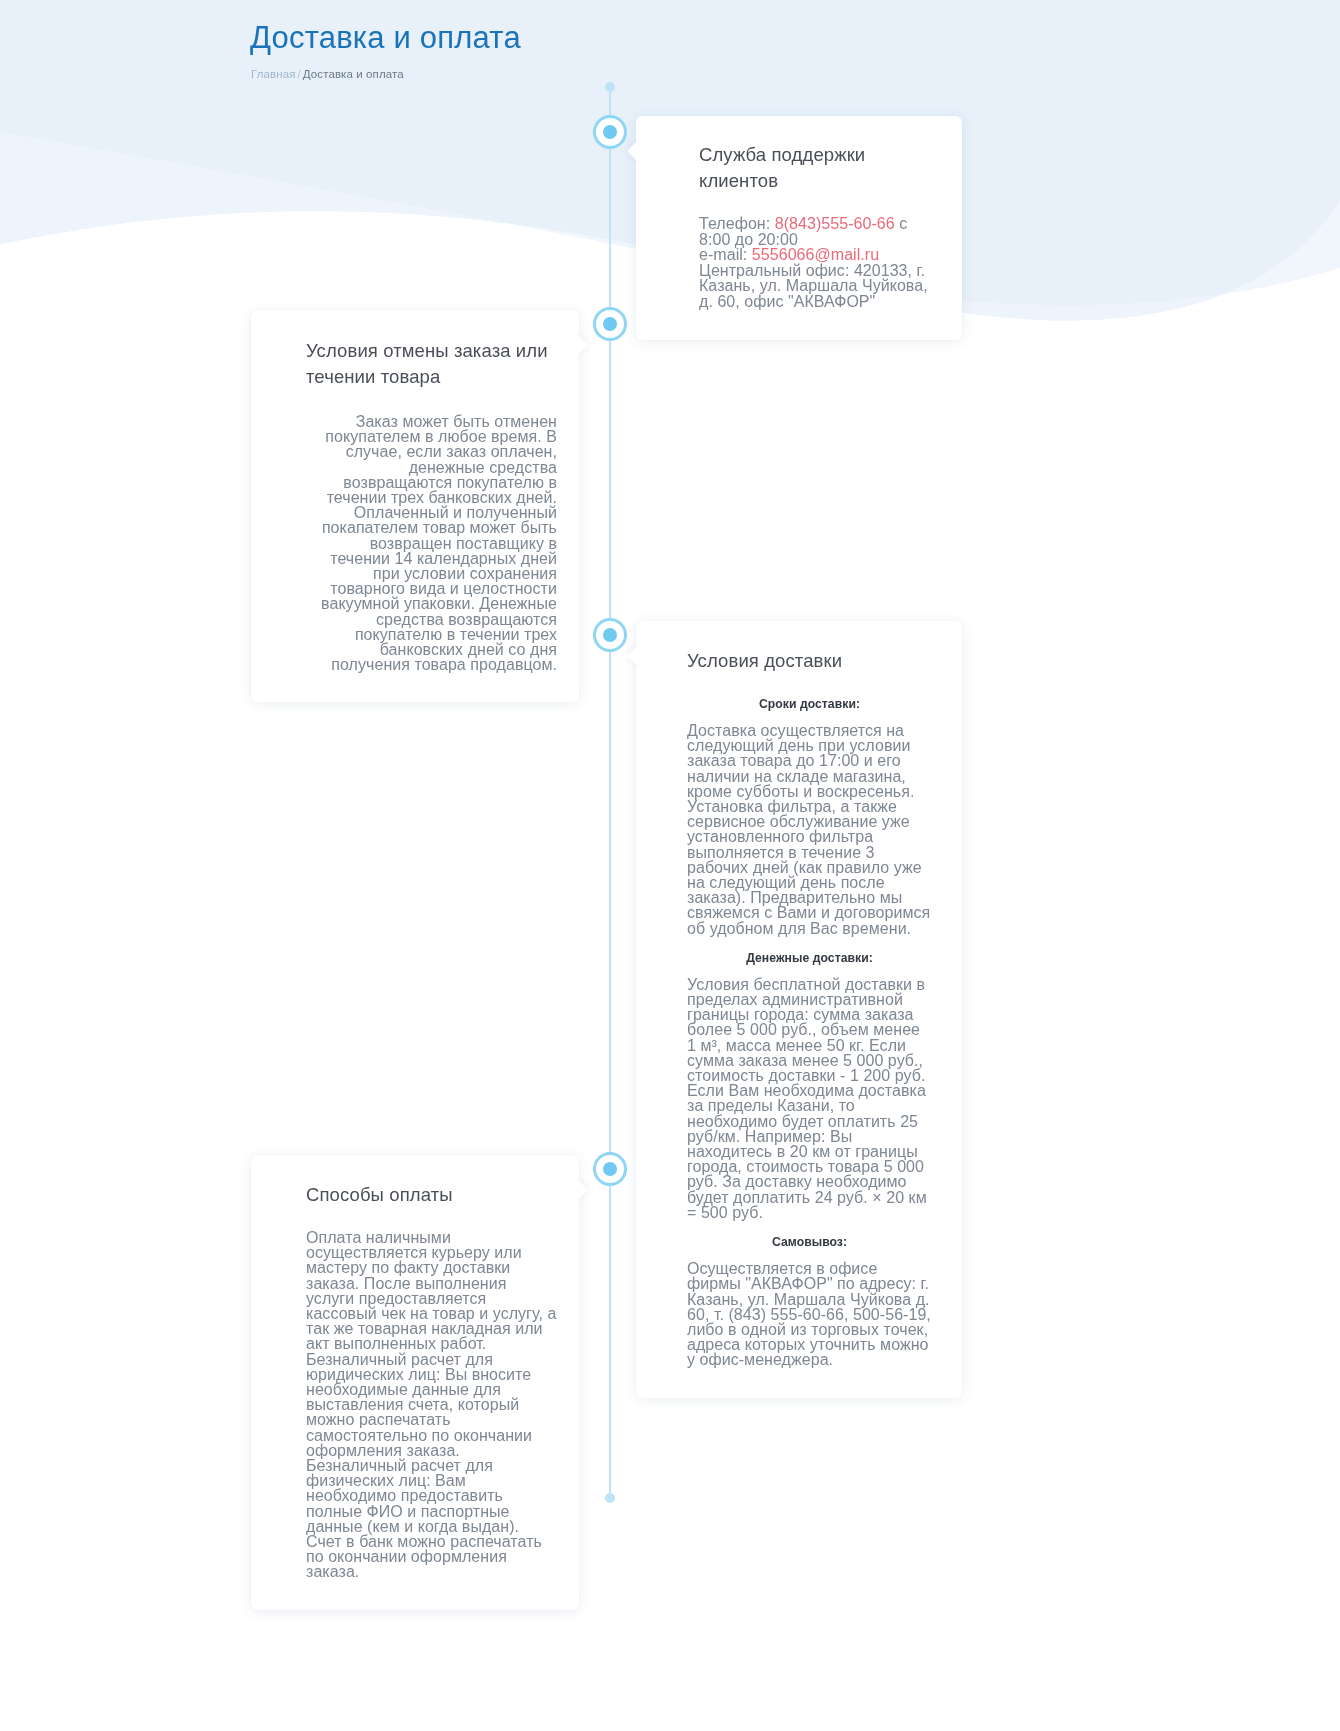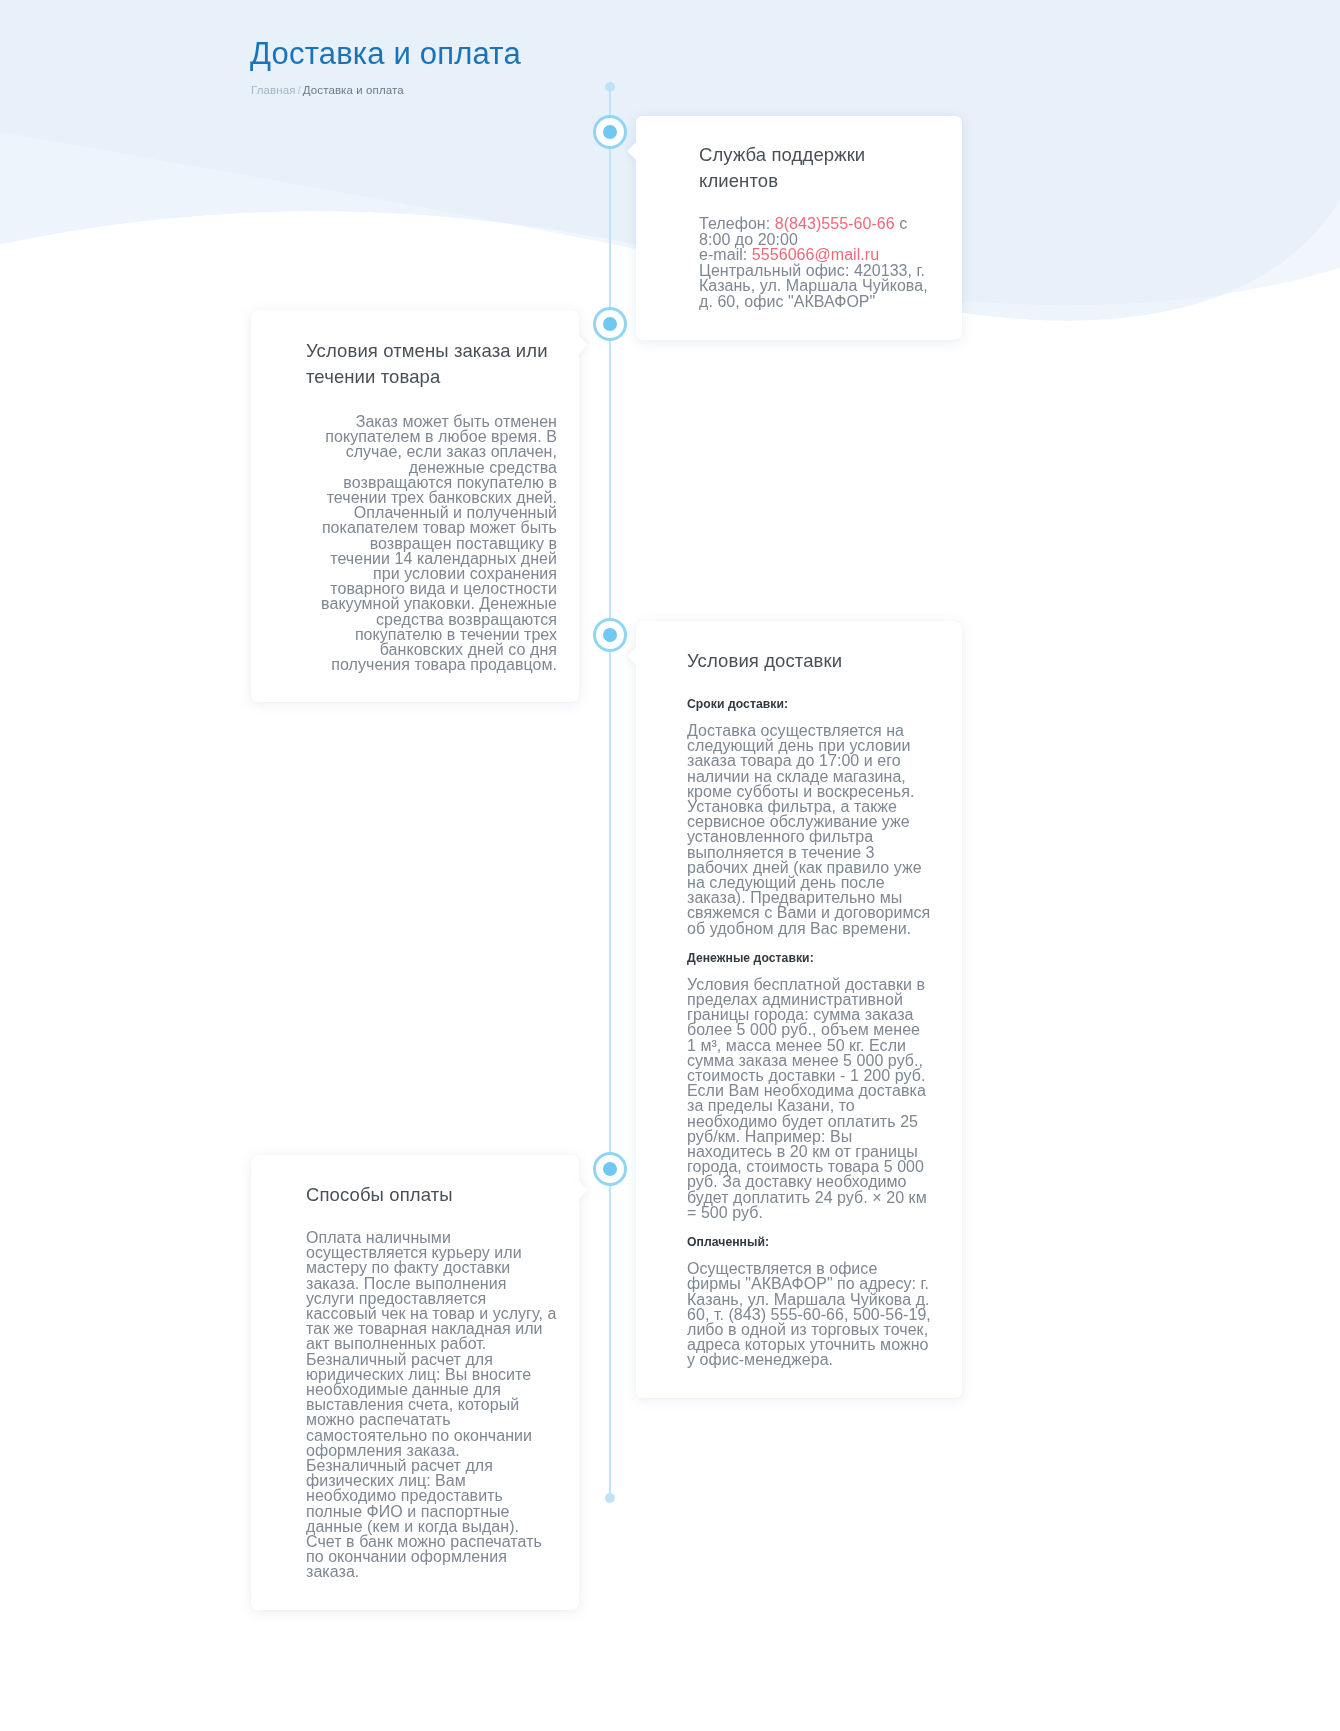--- a/index.html
+++ b/index.html
@@ -25,21 +25,21 @@
     pointer-events: none;
   }
 
   
   #page-header {
     position: absolute;
     top: 0;
     left: 0;
     width: 1340px;
     z-index: 3;
-    padding-top: 32px;
+    padding-top: 16px;
   }
   #page-title {
     margin: 0;
     padding-left: 250px;
     font-size: 31px;
     line-height: 44px;
     font-weight: 400;
     letter-spacing: .2px;
     color: #1a73b8;
   }
@@ -146,20 +146,21 @@
   .card-text + .card-sub {
     margin-top: 14px;
   }
   .card-sub {
     margin: 0 0 11px 0;
     font-size: 12.2px;
     line-height: 16px;
     font-weight: bold;
     color: #333940;
     letter-spacing: .05px;
+    text-align: center;
   }
   .link-accent {
     color: #ea6a79;
     text-decoration: none;
   }
 
   
   .notch {
     position: absolute;
     top: 28px;
@@ -267,21 +268,21 @@
   <span class="notch"></span>
   <div class="card-inner">
     <h2 class="card-title">Условия доставки</h2>
 
     <p class="card-sub">Сроки доставки:</p>
     <p class="card-text">Доставка осуществляется на следующий день при условии заказа товара до 17:00 и его наличии на складе магазина, кроме субботы и воскресенья. Установка фильтра, а также сервисное обслуживание уже установленного фильтра выполняется в течение 3 рабочих дней (как правило уже на следующий день после заказа). Предварительно мы свяжемся с Вами и договоримся об удобном для Вас времени.</p>
 
     <p class="card-sub">Денежные доставки:</p>
     <p class="card-text">Условия бесплатной доставки в пределах административной границы города: сумма заказа более 5 000 руб., объем менее 1 м³, масса менее 50 кг. Если сумма заказа менее 5 000 руб.,  стоимость доставки - 1 200 руб. Если Вам необходима доставка за пределы Казани, то необходимо будет оплатить 25 руб/км. Например: Вы находитесь в 20 км от границы города, стоимость товара 5 000 руб. За доставку необходимо будет доплатить 24 руб. × 20 км = 500 руб.</p>
 
-    <p class="card-sub">Оплаченный:</p>
+    <p class="card-sub">Самовывоз:</p>
     <p class="card-text">Осуществляется в офисе фирмы "АКВАФОР" по адресу: г. Казань, ул. Маршала Чуйкова д. 60, т. (843) 555-60-66, 500-56-19, либо в одной из торговых точек, адреса которых уточнить можно у офис-менеджера.</p>
   </div>
 </section>
 
 <section class="tl-card card-left" id="card-payment">
   <span class="notch"></span>
   <div class="card-inner">
     <h2 class="card-title">Способы оплаты</h2>
     <p class="card-text">Оплата наличными осуществляется курьеру или мастеру по факту доставки заказа. После выполнения услуги предоставляется кассовый чек на товар и услугу, а так же товарная накладная или акт выполненных работ. Безналичный расчет для юридических лиц: Вы вносите необходимые данные для выставления счета, который можно распечатать самостоятельно по окончании оформления заказа. Безналичный расчет для физических лиц: Вам необходимо предоставить полные ФИО и паспортные данные (кем и когда выдан). Счет в банк можно распечатать по окончании оформления заказа.</p>
   </div>

